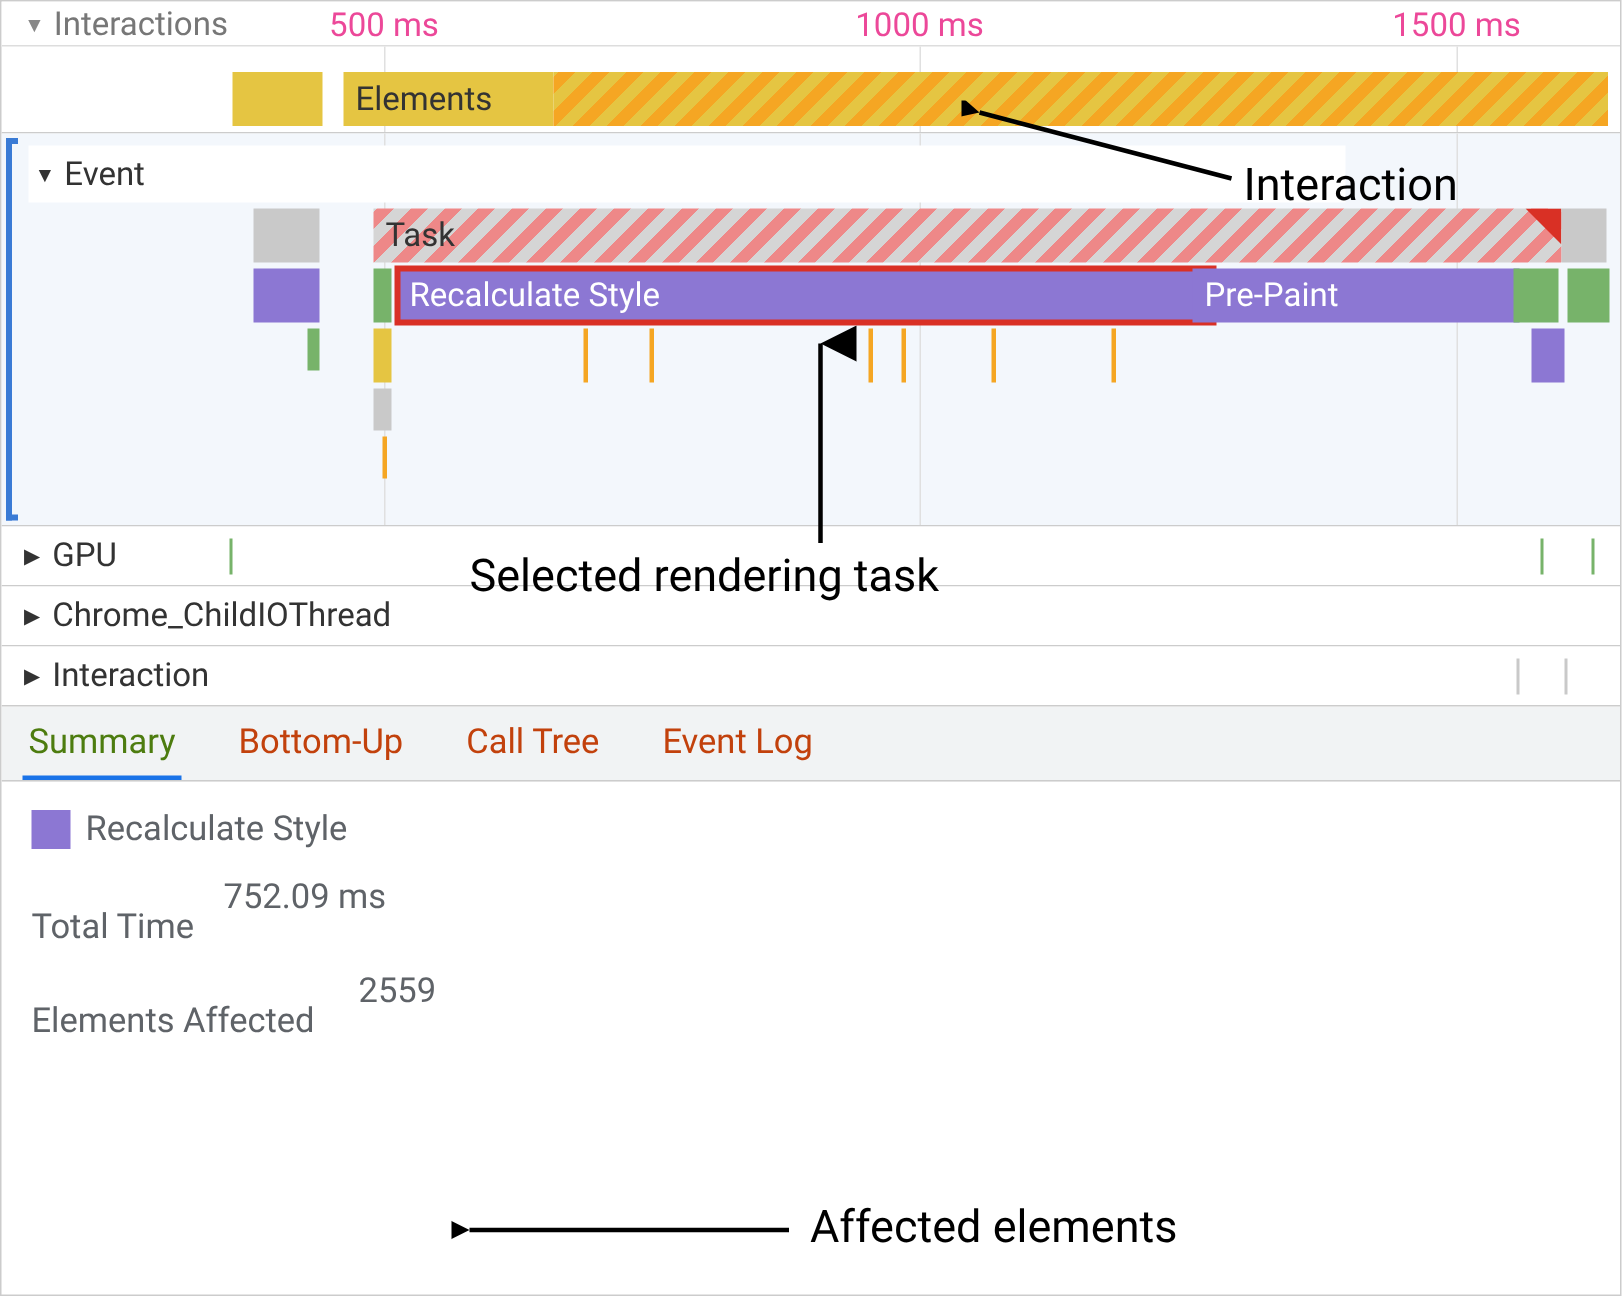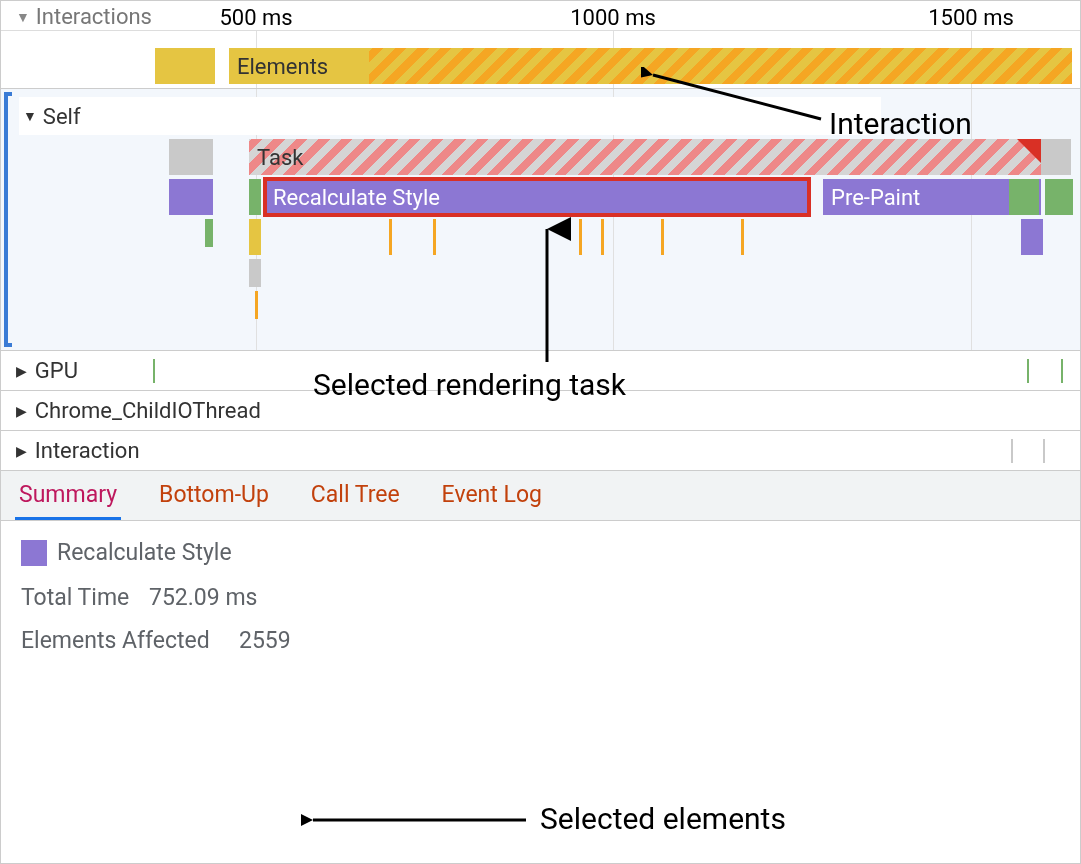--- a/index.html
+++ b/index.html
@@ -17,21 +17,21 @@
   .ruler {
     height: 30px;
     position: relative;
     border-bottom: 1px solid #ddd;
     background: #fff;
   }
   .ruler-label {
     position: absolute;
     top: 4px;
     font-size: 22px;
-    color: #000000;
+    color: #ec4899;
     transform: translateX(-50%);
   }
   .track-header {
     position: absolute;
     left: 15px;
     top: 3px;
     font-size: 22px;
     color: #777;
     display: flex;
     align-items: center;
@@ -202,21 +202,21 @@
   .tab {
     display: flex;
     align-items: center;
     font-size: 23px;
     color: #c2410c;
     border-bottom: 3px solid transparent;
     padding: 0 4px;
     cursor: pointer;
   }
   .tab.active {
-    color: #be185d;
+    color: #4d7c0f;
     border-bottom-color: #1a73e8;
   }
 
   
   .summary {
     padding: 18px 20px;
     font-size: 23px;
     color: #5f6368;
   }
   .summary-title {
@@ -228,21 +228,21 @@
   .summary-swatch {
     width: 26px;
     height: 26px;
     background: #8c77d3;
   }
   .summary-row {
     display: flex;
     gap: 18px;
     margin-bottom: 16px;
   }
-  .summary-row .label { min-width: 110px; }
+  .summary-row .label { min-width: 110px; margin-top: 20px; }
 
   
   .annotation {
     position: absolute;
     font-size: 30px;
     color: #000;
     pointer-events: none;
     z-index: 20;
     font-family: "Google Sans", -apple-system, Roboto, sans-serif;
   }
@@ -282,39 +282,39 @@
 
   <div class="main-section">
     <div class="blue-bracket"></div>
     <div class="grid-container">
       <div class="grid-line" style="left:255px"></div>
       <div class="grid-line" style="left:612px"></div>
       <div class="grid-line" style="left:970px"></div>
     </div>
     <div class="main-header">
       <span class="tri">▼</span>
-      <span>Self</span>
+      <span>Event</span>
     </div>
 
     <div class="flame-row" style="top:50px">
       <div class="flame-bar gray-bar" style="left:168px; width:44px"></div>
       <div class="flame-bar task-hatched" style="left:248px; width:792px; position:absolute">
         <span style="color:#333">Task</span>
         <div class="task-red-corner"></div>
       </div>
       <div class="flame-bar gray-bar" style="left:1040px; width:30px"></div>
     </div>
 
     <div class="flame-row" style="top:90px">
       <div class="flame-bar purple-bar" style="left:168px; width:44px"></div>
       <div class="flame-bar green-bar" style="left:248px; width:12px"></div>
       <div class="flame-bar purple-bar selected-outline" style="left:264px; width:544px">
         <span>Recalculate Style</span>
       </div>
-      <div class="flame-bar purple-bar" style="left:822px; width:218px">
+      <div class="flame-bar purple-bar" style="left:794px; width:218px">
         <span>Pre-Paint</span>
       </div>
       <div class="flame-bar green-bar" style="left:1008px; width:30px"></div>
       <div class="flame-bar green-bar" style="left:1044px; width:28px"></div>
     </div>
 
     <div class="flame-row" style="top:130px">
       <div class="flame-bar green-bar" style="left:204px; width:5px; height:28px"></div>
       <div class="flame-bar" style="left:248px; width:12px; background:#e5c542"></div>
       <div class="yellow-line" style="left:388px"></div>
@@ -392,21 +392,21 @@
 <div class="annotation" style="left:312px; top:366px">Selected rendering task</div>
 <svg class="arrow-svg" style="left:530px; top:216px" width="40" height="150">
   <defs>
       <marker id="ah2" markerWidth="12" markerHeight="12" refX="6" refY="2" orient="auto-start-reverse">
         <path d="M1,12 L6,2 L11,12 z" fill="#000"></path>
       </marker>
     </defs>
   <line x1="16" y1="145" x2="16" y2="12" stroke="#000" stroke-width="3" marker-end="url(#ah2)"></line>
 </svg>
 
-<div class="annotation" style="left:539px; top:800px">Selected elements</div>
+<div class="annotation" style="left:539px; top:800px">Affected elements</div>
 <svg class="arrow-svg" style="left:300px; top:804px" width="230" height="30">
   <defs>
       <marker id="ah3" markerWidth="12" markerHeight="12" refX="2" refY="6" orient="auto">
         <path d="M12,1 L2,6 L12,11 z" fill="#000"></path>
       </marker>
     </defs>
   <line x1="225" y1="15" x2="12" y2="15" stroke="#000" stroke-width="3" marker-end="url(#ah3)"></line>
 </svg>
 
 </body></html>

